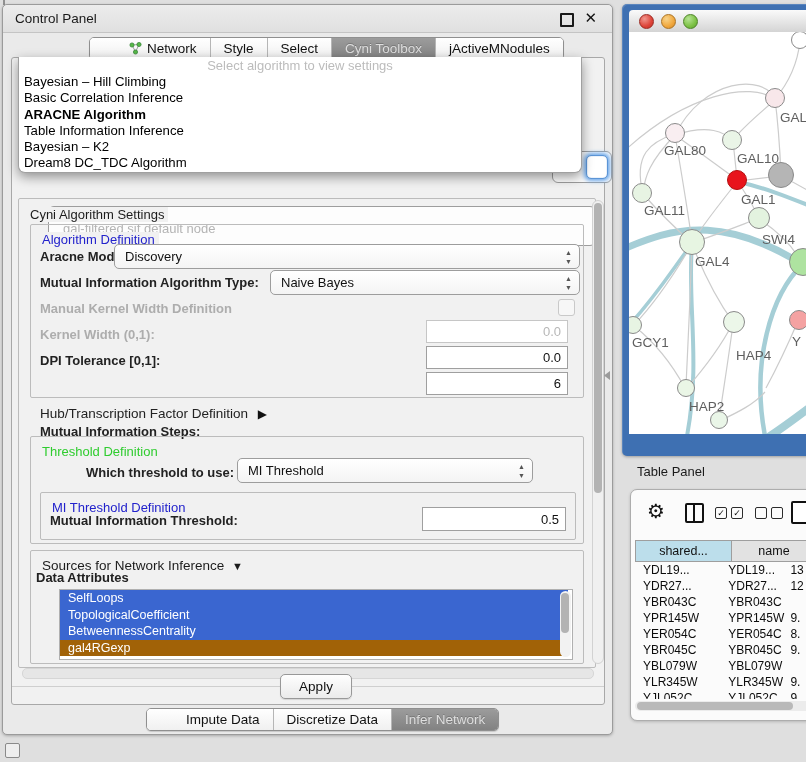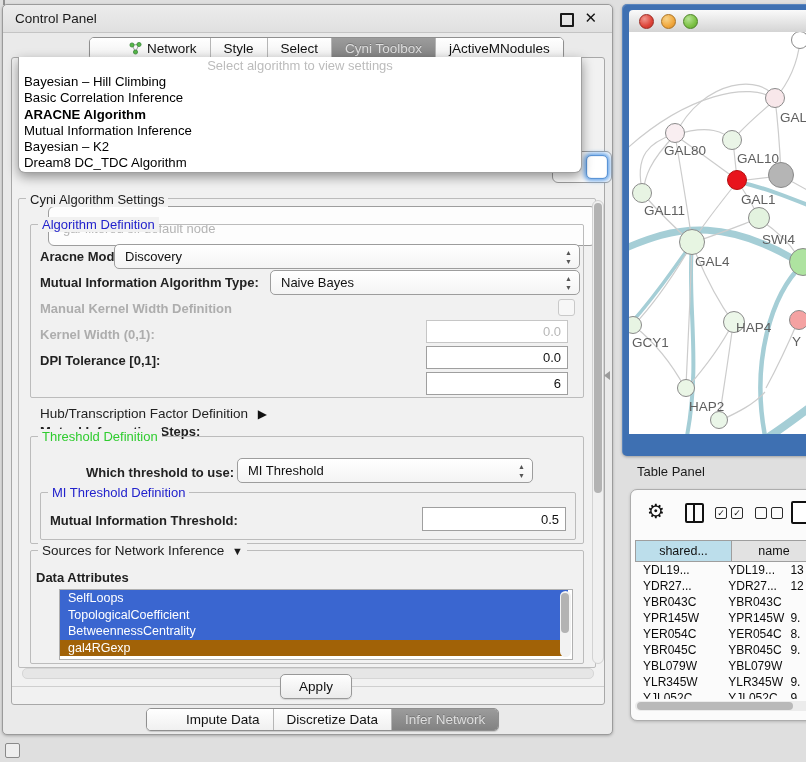--- a/index.html
+++ b/index.html
@@ -28,21 +28,21 @@
     border:1px solid #a8a8a8;border-radius:3px;}
   
   .bg-combo{background:#fdfdfd;border:1px solid #9d9d9d;border-radius:6px;}
   #bg-combo1{left:540px;top:93px;width:58px;height:30px;}
   #bg-combo1 .focus-btn{position:absolute;right:3px;top:3px;width:20px;height:22px;border-radius:5px;
     background:#fff;box-shadow:0 0 4px 2px #6aa6e8,inset 0 0 1px #3a7bc8;border:1px solid #5c95d6;}
   #bg-combo2{left:36px;top:148px;width:546px;height:38px;overflow:hidden;}
   #bg-combo2 span{position:absolute;left:14px;top:14px;font-size:13px;color:#b4b4b4;}
   
   .groupbox{border:1px solid #bcbcbc;border-radius:2px;}
-  .group-title{position:absolute;font-size:13px;background:#f1f1f1;padding:0 4px;white-space:nowrap;}
+  .group-title{position:absolute;font-size:13px;background:#f1f1f1;padding:0 4px;white-space:nowrap;margin-top:15px;}
   .t-black{color:#1c1c1c;}
   .t-blue{color:#2222cc;}
   .t-green{color:#2fcc2f;}
   .field-label{font-size:13px;font-weight:bold;color:#222;white-space:nowrap;}
   .field-label.disabled{color:#adadad;}
   .combo{background:linear-gradient(#ffffff,#f4f4f4);border:1px solid #9d9d9d;border-radius:5px;
     font-size:13px;color:#111;display:flex;align-items:center;padding-left:10px;box-sizing:border-box;}
   .combo .arrows{position:absolute;right:7px;top:3px;font-size:7px;line-height:9px;color:#555;text-align:center;}
   .tfield{background:#fff;border:1px solid #9f9f9f;font-size:13px;color:#111;text-align:right;
     padding:0 6px 0 4px;box-sizing:border-box;display:flex;align-items:center;justify-content:flex-end;}
@@ -233,21 +233,21 @@
       <div class="seg-item selected">Infer Network</div>
     </div>
 </div>
 
 <div class="abs" id="algo-overlay">
   <div id="algo-placeholder">Select algorithm to view settings</div>
   <div id="algo-items">
       <div class="algo-item">Bayesian – Hill Climbing</div>
       <div class="algo-item">Basic Correlation Inference</div>
       <div class="algo-item selected">ARACNE Algorithm</div>
-      <div class="algo-item">Mutual Information Inference</div>
+      <div class="algo-item">Table Information Inference</div>
       <div class="algo-item">Bayesian – K2</div>
       <div class="algo-item">Dream8 DC_TDC Algorithm</div>
     </div>
 </div>
 
 <div class="abs" id="net-window">
   <div class="abs" id="net-titlebar">
     <div class="abs traffic" id="tl-close"></div>
     <div class="abs traffic" id="tl-min"></div>
     <div class="abs traffic" id="tl-zoom"></div>
@@ -305,21 +305,21 @@
         <div class="net-node" style="left: 3px; top: 151px; width: 20px; height: 20px; background: rgb(231, 244, 227);"></div>
         <div class="net-label" style="left: 15px; top: 171px;">GAL11</div>
         <div class="net-node" style="left: 119px; top: 175px; width: 22px; height: 22px; background: rgb(227, 243, 223);"></div>
         <div class="net-label" style="left: 133px; top: 200px;">SWI4</div>
         <div class="net-node" style="left: 50px; top: 197px; width: 26px; height: 26px; background: rgb(231, 245, 226);"></div>
         <div class="net-label" style="left: 66px; top: 222px;">GAL4</div>
         <div class="net-node" style="left: 160px; top: 216px; width: 28px; height: 28px; background: rgb(174, 227, 160);"></div>
         <div class="net-node" style="left: -5px; top: 284px; width: 18px; height: 18px; background: rgb(231, 244, 227);"></div>
         <div class="net-label" style="left: 3px; top: 303px;">GCY1</div>
         <div class="net-node" style="left: 94px; top: 279px; width: 22px; height: 22px; background: rgb(236, 247, 233);"></div>
-        <div class="net-label" style="left: 107px; top: 288px;">HAP4</div>
+        <div class="net-label" style="left: 107px; top: 316px;">HAP4</div>
         <div class="net-node" style="left: 160px; top: 278px; width: 20px; height: 20px; background: rgb(244, 162, 162);"></div>
         <div class="net-label" style="left: 163px; top: 302px;">Y</div>
         <div class="net-node" style="left: 48px; top: 347px; width: 18px; height: 18px; background: rgb(234, 246, 230);"></div>
         <div class="net-label" style="left: 60px; top: 367px;">HAP2</div>
         <div class="net-node" style="left: 81px; top: 379px; width: 18px; height: 18px; background: rgb(234, 246, 232);"></div>
       </div>
   </div>
 </div>
 
 <div class="abs" id="table-panel-title">Table Panel</div>

